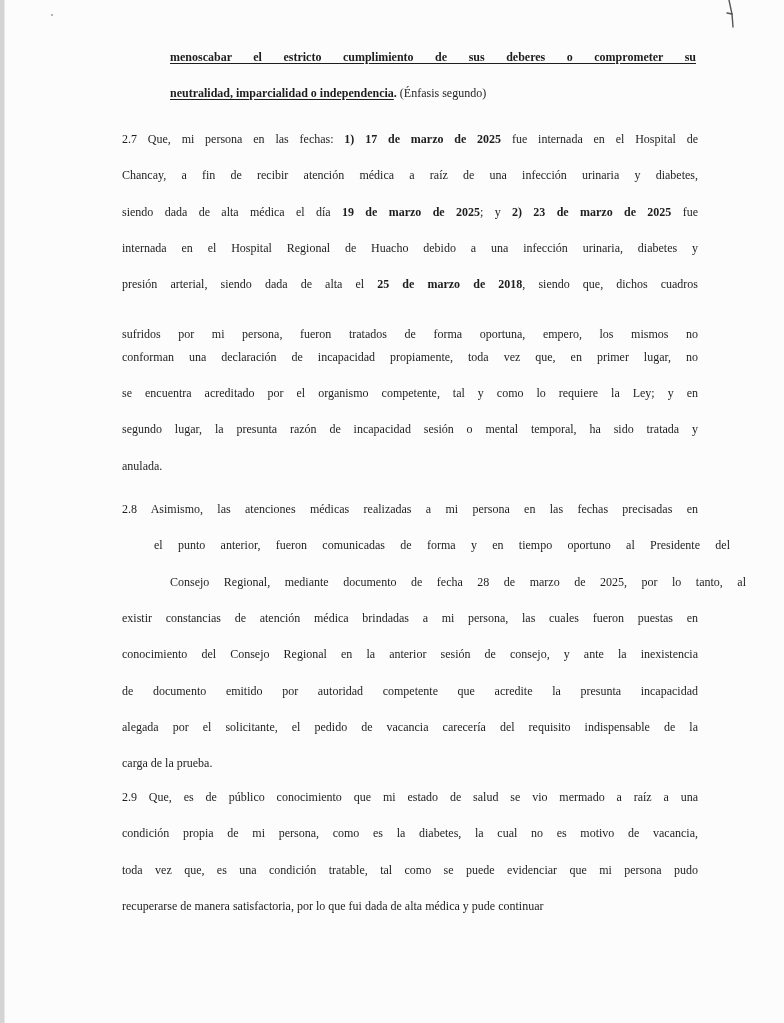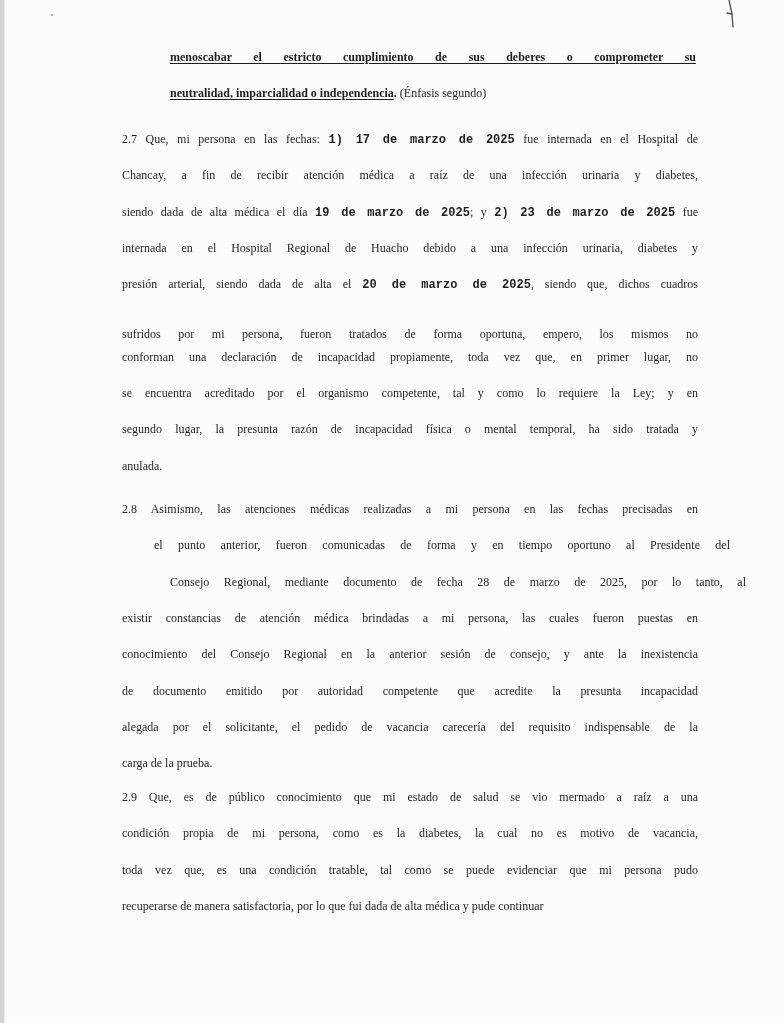--- a/index.html
+++ b/index.html
@@ -30,21 +30,21 @@
     font-size: 12px;
     line-height: 20px;
     white-space: nowrap;
     text-align: justify;
     text-align-last: justify;
   }
   .line.last { text-align-last: left; }
   .quote { left: 170px; width: 526px; font-weight: bold; }
   .quote u, .quote .ul { text-decoration: underline; text-decoration-thickness: 1px; text-underline-offset: 2px; }
   .body-line { left: 122px; width: 576px; }
-  .b { font-weight: bold; font-family: Liberation Mono, monospace; }
+  .b { font-weight: bold; }
   .ul { text-decoration: underline; text-decoration-thickness: 1px; text-underline-offset: 2px; }
   .quote.last { letter-spacing: 0; }
 </style>
 </head>
 <body>
 
 <div class="left-edge"></div>
 <div class="left-edge2"></div>
 <div class="dot-mark"></div>
 <svg class="handwriting" viewBox="0 0 30 30">
@@ -58,25 +58,25 @@
 <div class="line quote last" style="top:83px;">
   <span class="ul">neutralidad, imparcialidad o independencia</span><span style="font-weight:bold">.</span><span style="font-weight:normal"> (Énfasis segundo)</span>
 </div>
 
 <div id="paragraphs">
     <div>
       <div class="line body-line" style="top: 129px;"><span>2.7 Que, mi persona en las fechas: </span><span class="b">1) 17 de marzo de 2025</span><span> fue internada en el Hospital de</span></div>
       <div class="line body-line" style="top: 165.3px;"><span>Chancay, a fin de recibir atención médica a raíz de una infección urinaria y diabetes,</span></div>
       <div class="line body-line" style="top: 201.6px;"><span>siendo dada de alta médica el día </span><span class="b">19 de marzo de 2025</span><span>; y </span><span class="b">2) 23 de marzo de 2025</span><span> fue</span></div>
       <div class="line body-line" style="top: 237.9px;"><span>internada en el Hospital Regional de Huacho debido a una infección urinaria, diabetes y</span></div>
-      <div class="line body-line" style="top: 274.2px;"><span>presión arterial, siendo dada de alta el </span><span class="b">20 de marzo de 2025</span><span>, siendo que, dichos cuadros</span></div>
+      <div class="line body-line" style="top: 274.2px;"><span>presión arterial, siendo dada de alta el </span><span class="b">25 de marzo de 2018</span><span>, siendo que, dichos cuadros</span></div>
       <div class="line body-line" style="top: 310.5px; margin-top: 13px;"><span>sufridos por mi persona, fueron tratados de forma oportuna, empero, los mismos no</span></div>
       <div class="line body-line" style="top: 346.8px;"><span>conforman una declaración de incapacidad propiamente, toda vez que, en primer lugar, no</span></div>
       <div class="line body-line" style="top: 383.1px;"><span>se encuentra acreditado por el organismo competente, tal y como lo requiere la Ley; y en</span></div>
-      <div class="line body-line" style="top: 419.4px;"><span>segundo lugar, la presunta razón de incapacidad física o mental temporal, ha sido tratada y</span></div>
+      <div class="line body-line" style="top: 419.4px;"><span>segundo lugar, la presunta razón de incapacidad sesión o mental temporal, ha sido tratada y</span></div>
       <div class="line body-line last" style="top: 455.7px;"><span>anulada.</span></div>
     </div>
     <div>
       <div class="line body-line" style="top: 499px;"><span>2.8 Asimismo, las atenciones médicas realizadas a mi persona en las fechas precisadas en</span></div>
       <div class="line body-line" style="top: 535.3px; margin-left: 32px;"><span>el punto anterior, fueron comunicadas de forma y en tiempo oportuno al Presidente del</span></div>
       <div class="line body-line" style="top: 571.6px; margin-left: 48px;"><span>Consejo Regional, mediante documento de fecha 28 de marzo de 2025, por lo tanto, al</span></div>
       <div class="line body-line" style="top: 607.9px;"><span>existir constancias de atención médica brindadas a mi persona, las cuales fueron puestas en</span></div>
       <div class="line body-line" style="top: 644.2px;"><span>conocimiento del Consejo Regional en la anterior sesión de consejo, y ante la inexistencia</span></div>
       <div class="line body-line" style="top: 680.5px;"><span>de documento emitido por autoridad competente que acredite la presunta incapacidad</span></div>
       <div class="line body-line" style="top: 716.8px;"><span>alegada por el solicitante, el pedido de vacancia carecería del requisito indispensable de la</span></div>

